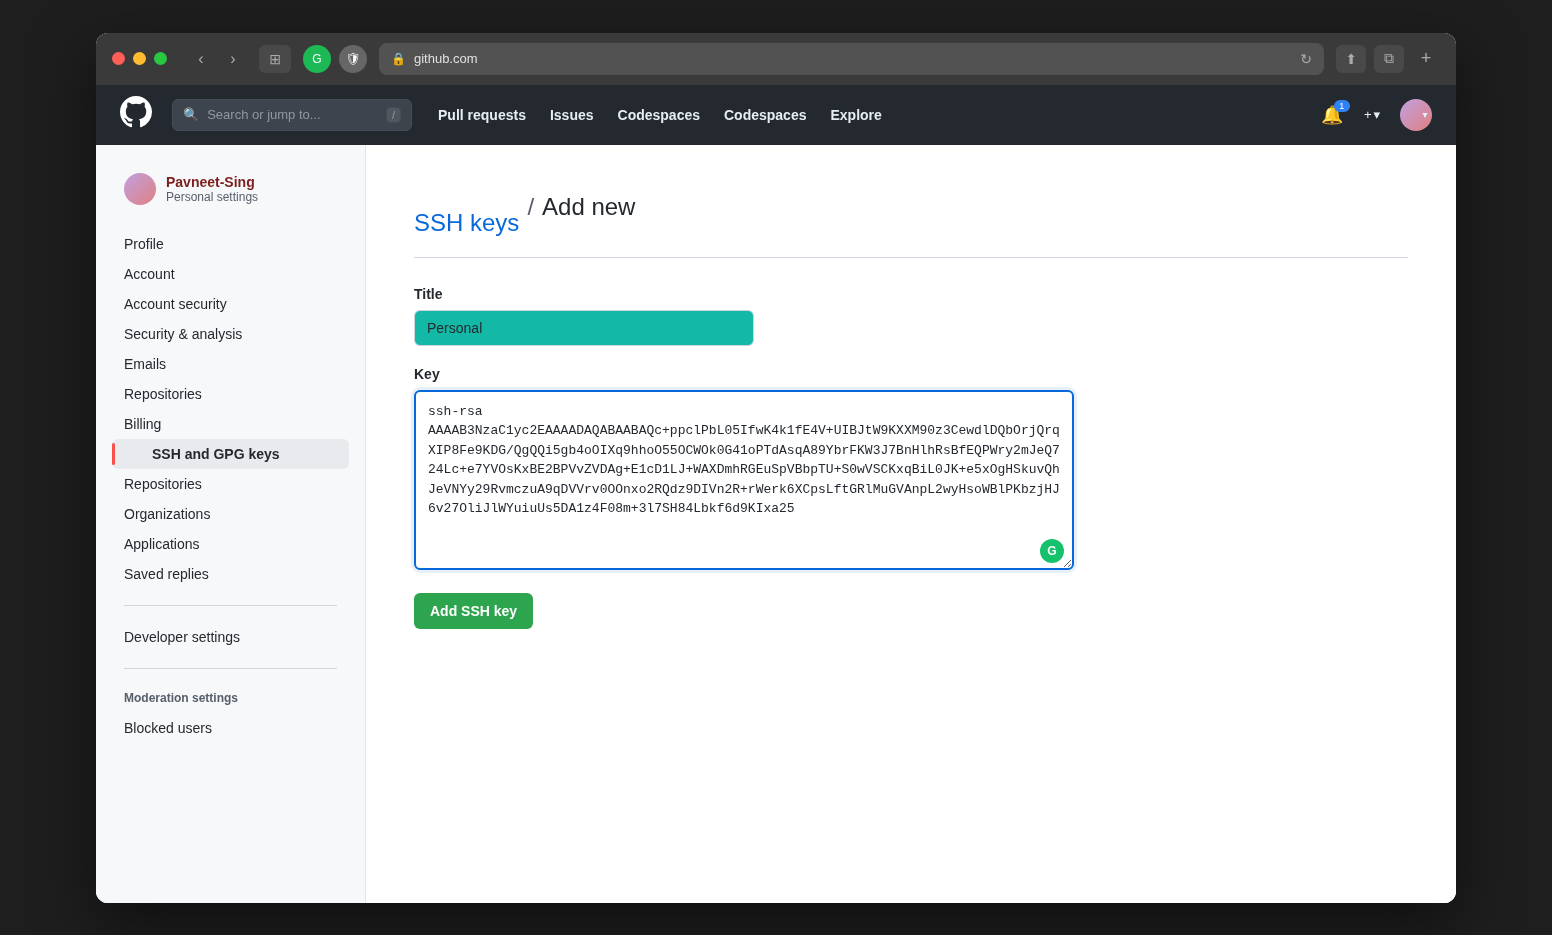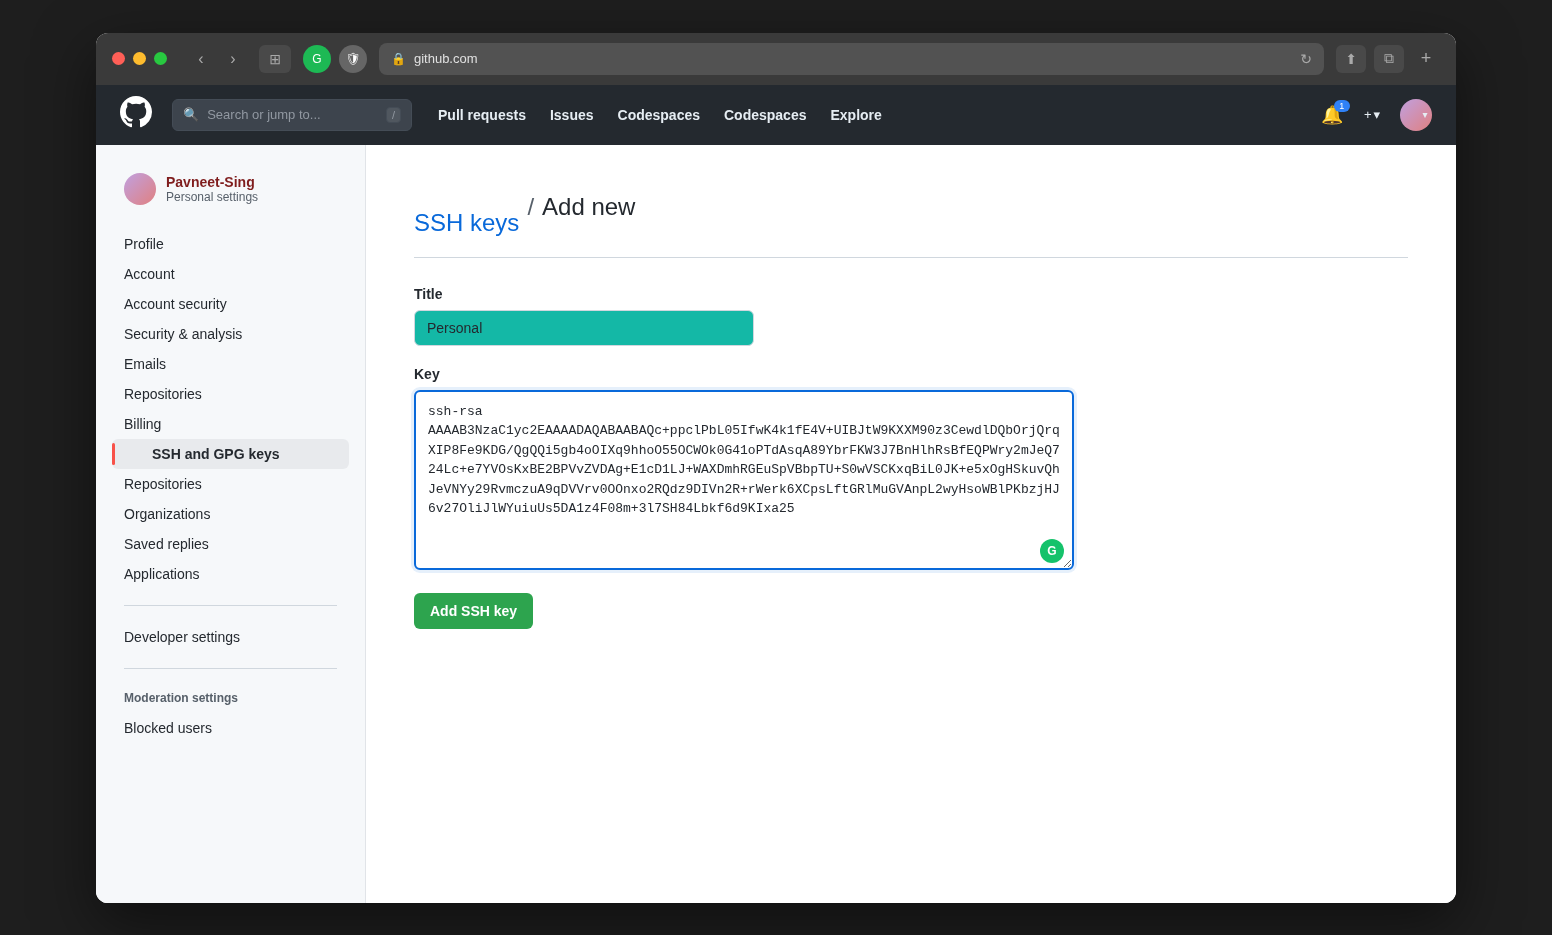--- a/index.html
+++ b/index.html
@@ -529,22 +529,22 @@
         <div class="sidebar-item">Profile</div>
         <div class="sidebar-item">Account</div>
         <div class="sidebar-item">Account security</div>
         <div class="sidebar-item">Security &amp; analysis</div>
         <div class="sidebar-item">Emails</div>
         <div class="sidebar-item">Repositories</div>
         <div class="sidebar-item">Billing</div>
         <div class="sidebar-item active">SSH and GPG keys</div>
         <div class="sidebar-item">Repositories</div>
         <div class="sidebar-item">Organizations</div>
+        <div class="sidebar-item">Applications</div>
         <div class="sidebar-item">Saved replies</div>
-        <div class="sidebar-item">Applications</div>
       </div>
 
       <div class="sidebar-divider"></div>
 
       <div class="sidebar-section">
         <div class="sidebar-item">Developer settings</div>
       </div>
 
       <div class="sidebar-divider"></div>
 

